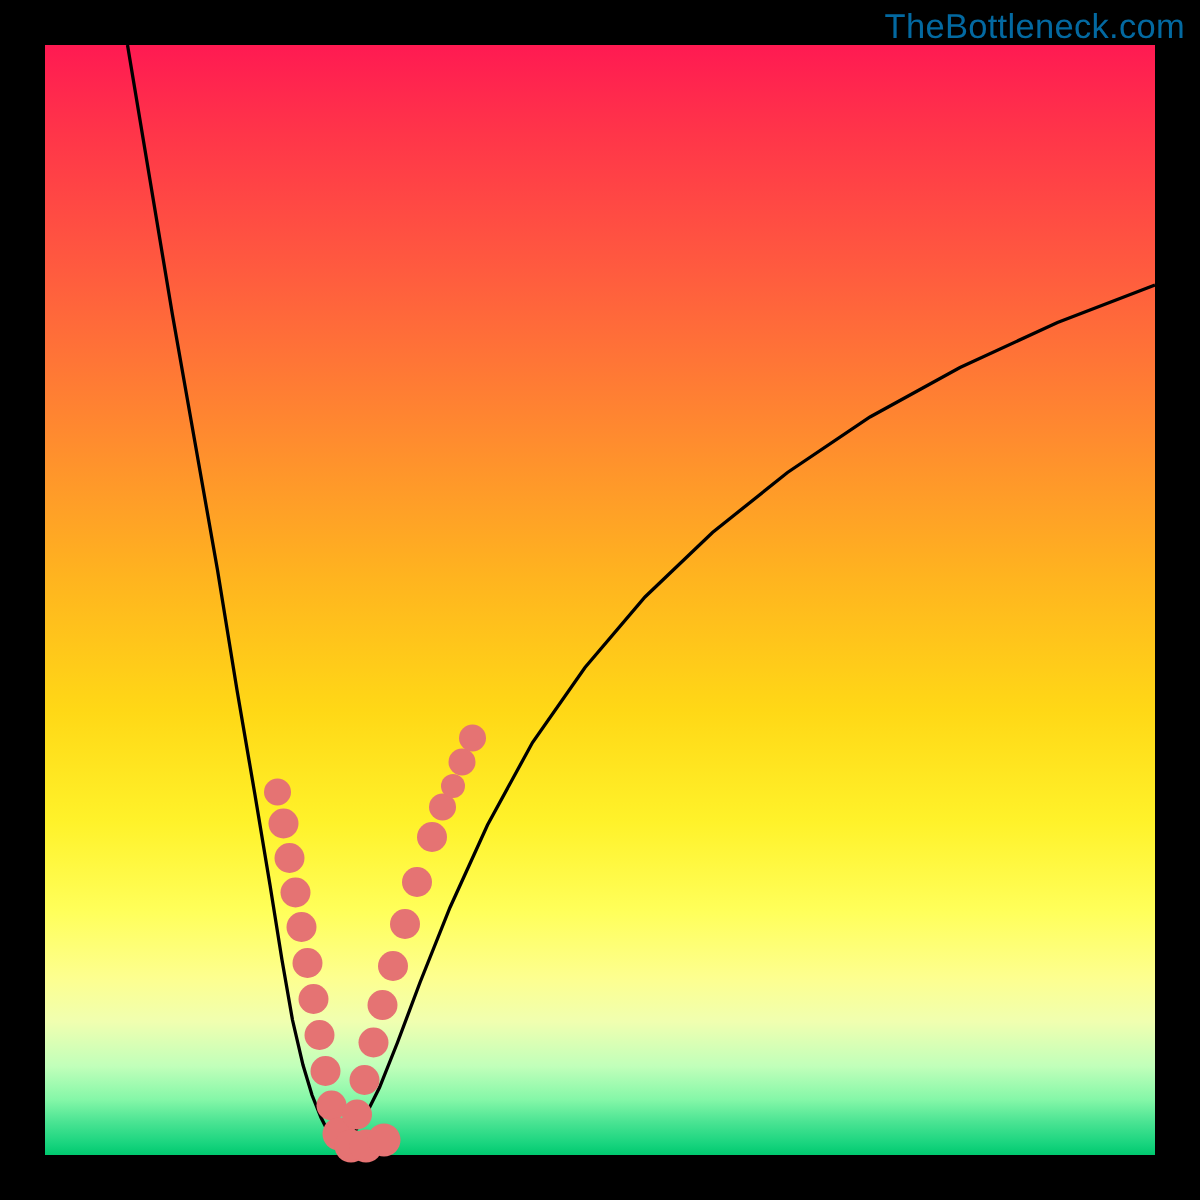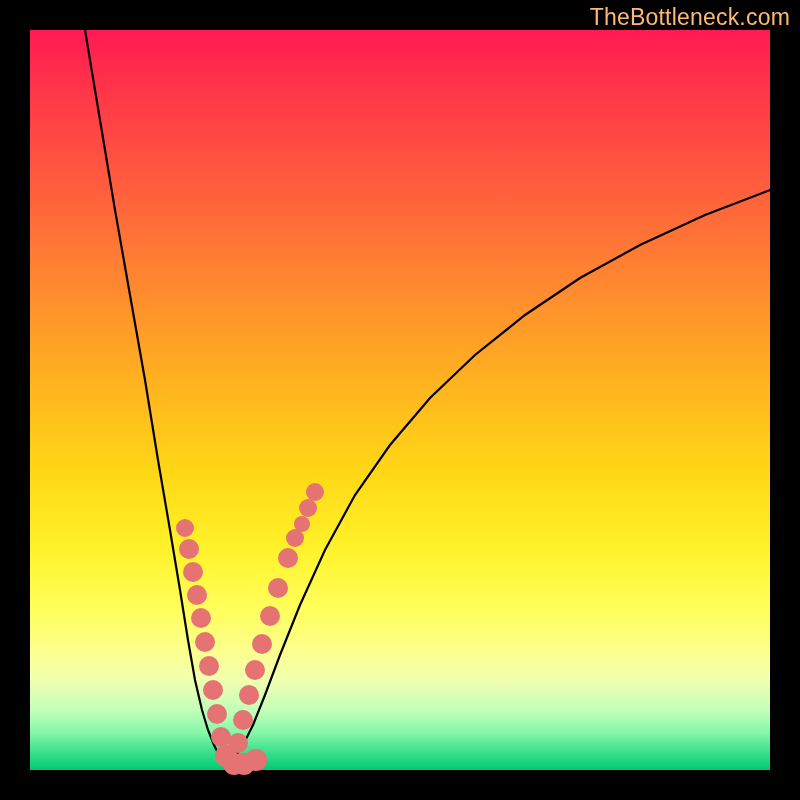--- a/index.html
+++ b/index.html
@@ -39,21 +39,21 @@
       #c1ffba 92%,
       #85f7a8 95%,
       #4be493 97%,
       #18d47e 99%,
       #00c96f 100%);
   }
   .watermark {
     position: absolute;
     top: 4px;
     right: 10px;
-    color: #fdba74;
+    color: #0369a1;
     font-size: 23px;
     font-weight: 500;
     letter-spacing: 0.2px;
   }
   svg.curve {
     position: absolute;
     left: 0;
     top: 0;
     width: 740px;
     height: 740px;

